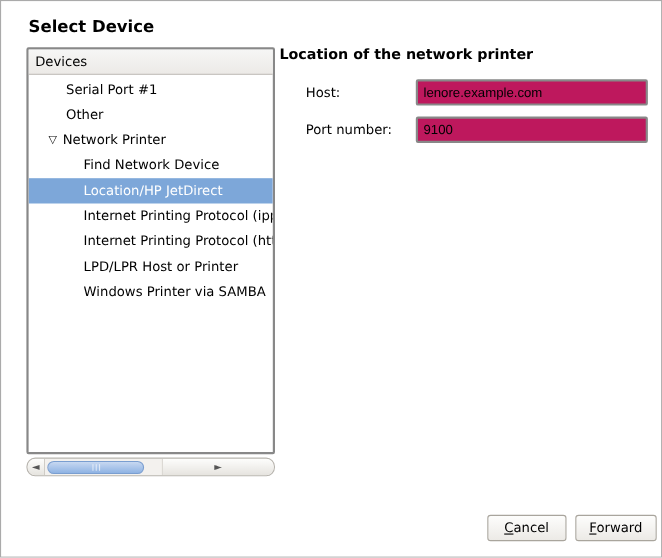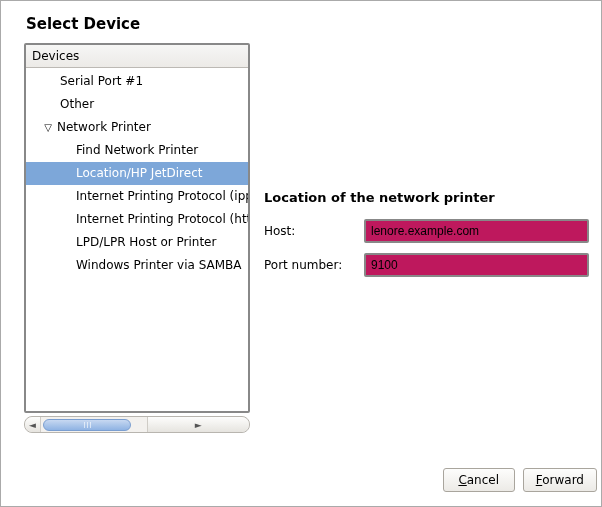--- a/index.html
+++ b/index.html
@@ -18,22 +18,21 @@
     padding: 10px 12px 12px 23px;
     position: relative;
   }
   .title {
     font-size: 15px;
     font-weight: bold;
     margin: 4px 0 10px 2px;
   }
   .content {
     display: flex;
-    gap: 14px;
-    align-items: center;
+    gap: 4px;
   }
   
   .left {
     width: 226px;
   }
   .list-frame {
     border: 2px solid #888;
     border-radius: 2px;
     background: #fff;
     height: 370px;
@@ -128,20 +127,21 @@
   .form-row {
     display: flex;
     align-items: center;
     margin-bottom: 10px;
     gap: 8px;
   }
   .form-row label {
     width: 92px;
     text-align: left;
     font-size: 12px;
+    margin-left: 24px;
   }
   .form-row input[type="text"] {
     flex: 1;
     border: 2px solid #888;
     border-radius: 2px;
     padding: 3px 5px;
     font-size: 12px;
     font-family: Liberation Sans, sans-serif;
     background: #be185d;
     color: #000;
@@ -179,21 +179,21 @@
     <div class="left">
       <div class="list-frame">
         <div class="list-header">Devices</div>
         <div class="tree">
           <div class="tree-item level-0">Serial Port #1</div>
           <div class="tree-item level-0">Other</div>
           <div class="tree-item expander">
             <span class="expand-icon">▽</span>
             <span>Network Printer</span>
           </div>
-          <div class="tree-item level-1">Find Network Printer</div>
+          <div class="tree-item level-1">Find Network Device</div>
           <div class="tree-item level-1 selected">Location/HP JetDirect</div>
           <div class="tree-item level-1">Internet Printing Protocol (ipp)</div>
           <div class="tree-item level-1">Internet Printing Protocol (https)</div>
           <div class="tree-item level-1">LPD/LPR Host or Printer</div>
           <div class="tree-item level-1">Windows Printer via SAMBA</div>
         </div>
       </div>
 
       <div class="hscroll">
         <div class="arrow left">◄</div>

